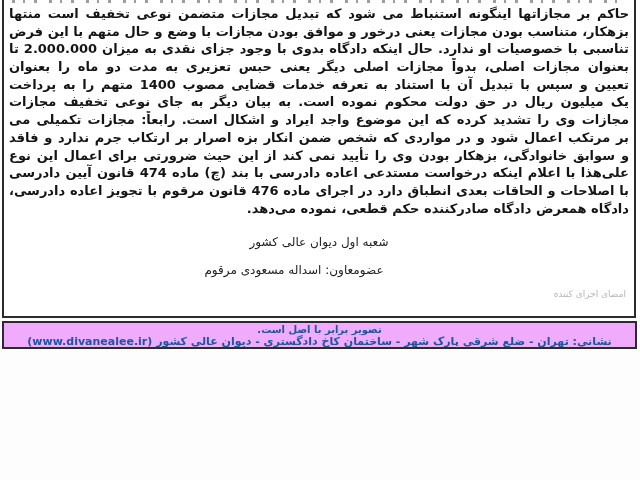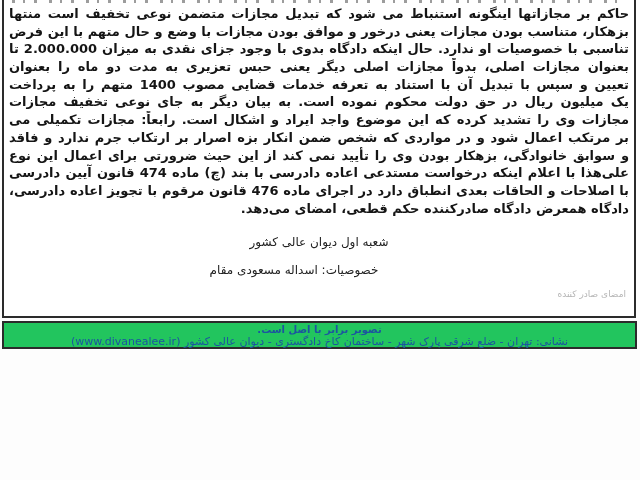--- a/index.html
+++ b/index.html
@@ -97,33 +97,33 @@
   }
   
   .footer-box {
     position: absolute;
     top: 321px;
     left: 2px;
     width: 635px;
     height: 28px;
     box-sizing: border-box;
     border: 2px solid #2b2b2b;
-    background: #22c55e;
+    background: #f0abfc;
     text-align: center;
   }
   .cert-line {
     margin-top: 1px;
     font-size: 10px;
     font-weight: bold;
     line-height: 11px;
     color: #1c55a0;
   }
   .addr-line {
     font-size: 11px;
-    font-weight: normal;
+    font-weight: bold;
     line-height: 13px;
     color: #1c55a0;
     text-align: center;
   }
 </style>
 </head>
 <body>
 
 <div class="page" dir="rtl">
 
@@ -135,30 +135,30 @@
       <div class="jline">بزهکار، متناسب بودن مجازات یعنی درخور و موافق بودن مجازات با وضع و حال متهم با این فرض که مجازات قانونی</div>
       <div class="jline">تناسبی با خصوصیات او ندارد. حال اینکه دادگاه بدوی با وجود جزای نقدی به میزان 2.000.000 تا 10.000.000 ریال</div>
       <div class="jline">بعنوان مجازات اصلی، بدواً مجازات اصلی دیگر یعنی حبس تعزیری به مدت دو ماه را بعنوان مجازات اصلی انتخاب و</div>
       <div class="jline">تعیین و سپس با تبدیل آن با استناد به تعرفه خدمات قضایی مصوب 1400 متهم را به پرداخت جزای نقدی به مبلغ سی و</div>
       <div class="jline">یک میلیون ریال در حق دولت محکوم نموده است. به بیان دیگر به جای نوعی تخفیف مجازات مناسب تر به حال متهم،</div>
       <div class="jline">مجازات وی را تشدید کرده که این موضوع واجد ایراد و اشکال است. رابعاً: مجازات تکمیلی می بایست در جهت تأثیر آن</div>
       <div class="jline">بر مرتکب اعمال شود و در مواردی که شخص ضمن انکار بزه اصرار بر ارتکاب جرم ندارد و فاقد سابقه کیفری است</div>
       <div class="jline">و سوابق خانوادگی، بزهکار بودن وی را تأیید نمی کند از این حیث ضرورتی برای اعمال این نوع مجازاتها وجود ندارد.</div>
       <div class="jline">علی‌هذا با اعلام اینکه درخواست مستدعی اعاده دادرسی با بند (چ) ماده 474 قانون آیین دادرسی کیفری مصوب1392</div>
       <div class="jline">با اصلاحات و الحاقات بعدی انطباق دارد در اجرای ماده 476 قانون مرقوم با تجویز اعاده دادرسی، رسیدگی مجدد را به</div>
-      <div class="lastline">دادگاه همعرض دادگاه صادرکننده حکم قطعی، امضای می‌دهد.</div>
+      <div class="lastline">دادگاه همعرض دادگاه صادرکننده حکم قطعی، نموده می‌دهد.</div>
     </div>
 
     <div class="branch-line">شعبه اول دیوان عالی کشور</div>
 
     <div class="sig-row">
-      <span>خصوصیات: اسداله مسعودی مقام</span>
+      <span>عضومعاون: اسداله مسعودی مرقوم</span>
     </div>
 
-    <div class="issuer-label">امضای صادر کننده</div>
+    <div class="issuer-label">امضای اجرای کننده</div>
   </div>
 
   <div class="footer-box">
     <div class="cert-line">تصویر برابر با اصل است.</div>
     <div class="addr-line">نشانی: تهران - ضلع شرقی پارک شهر - ساختمان کاخ دادگستری - دیوان عالی کشور (www.divanealee.ir)</div>
   </div>
 
 </div>
 
 </body></html>

